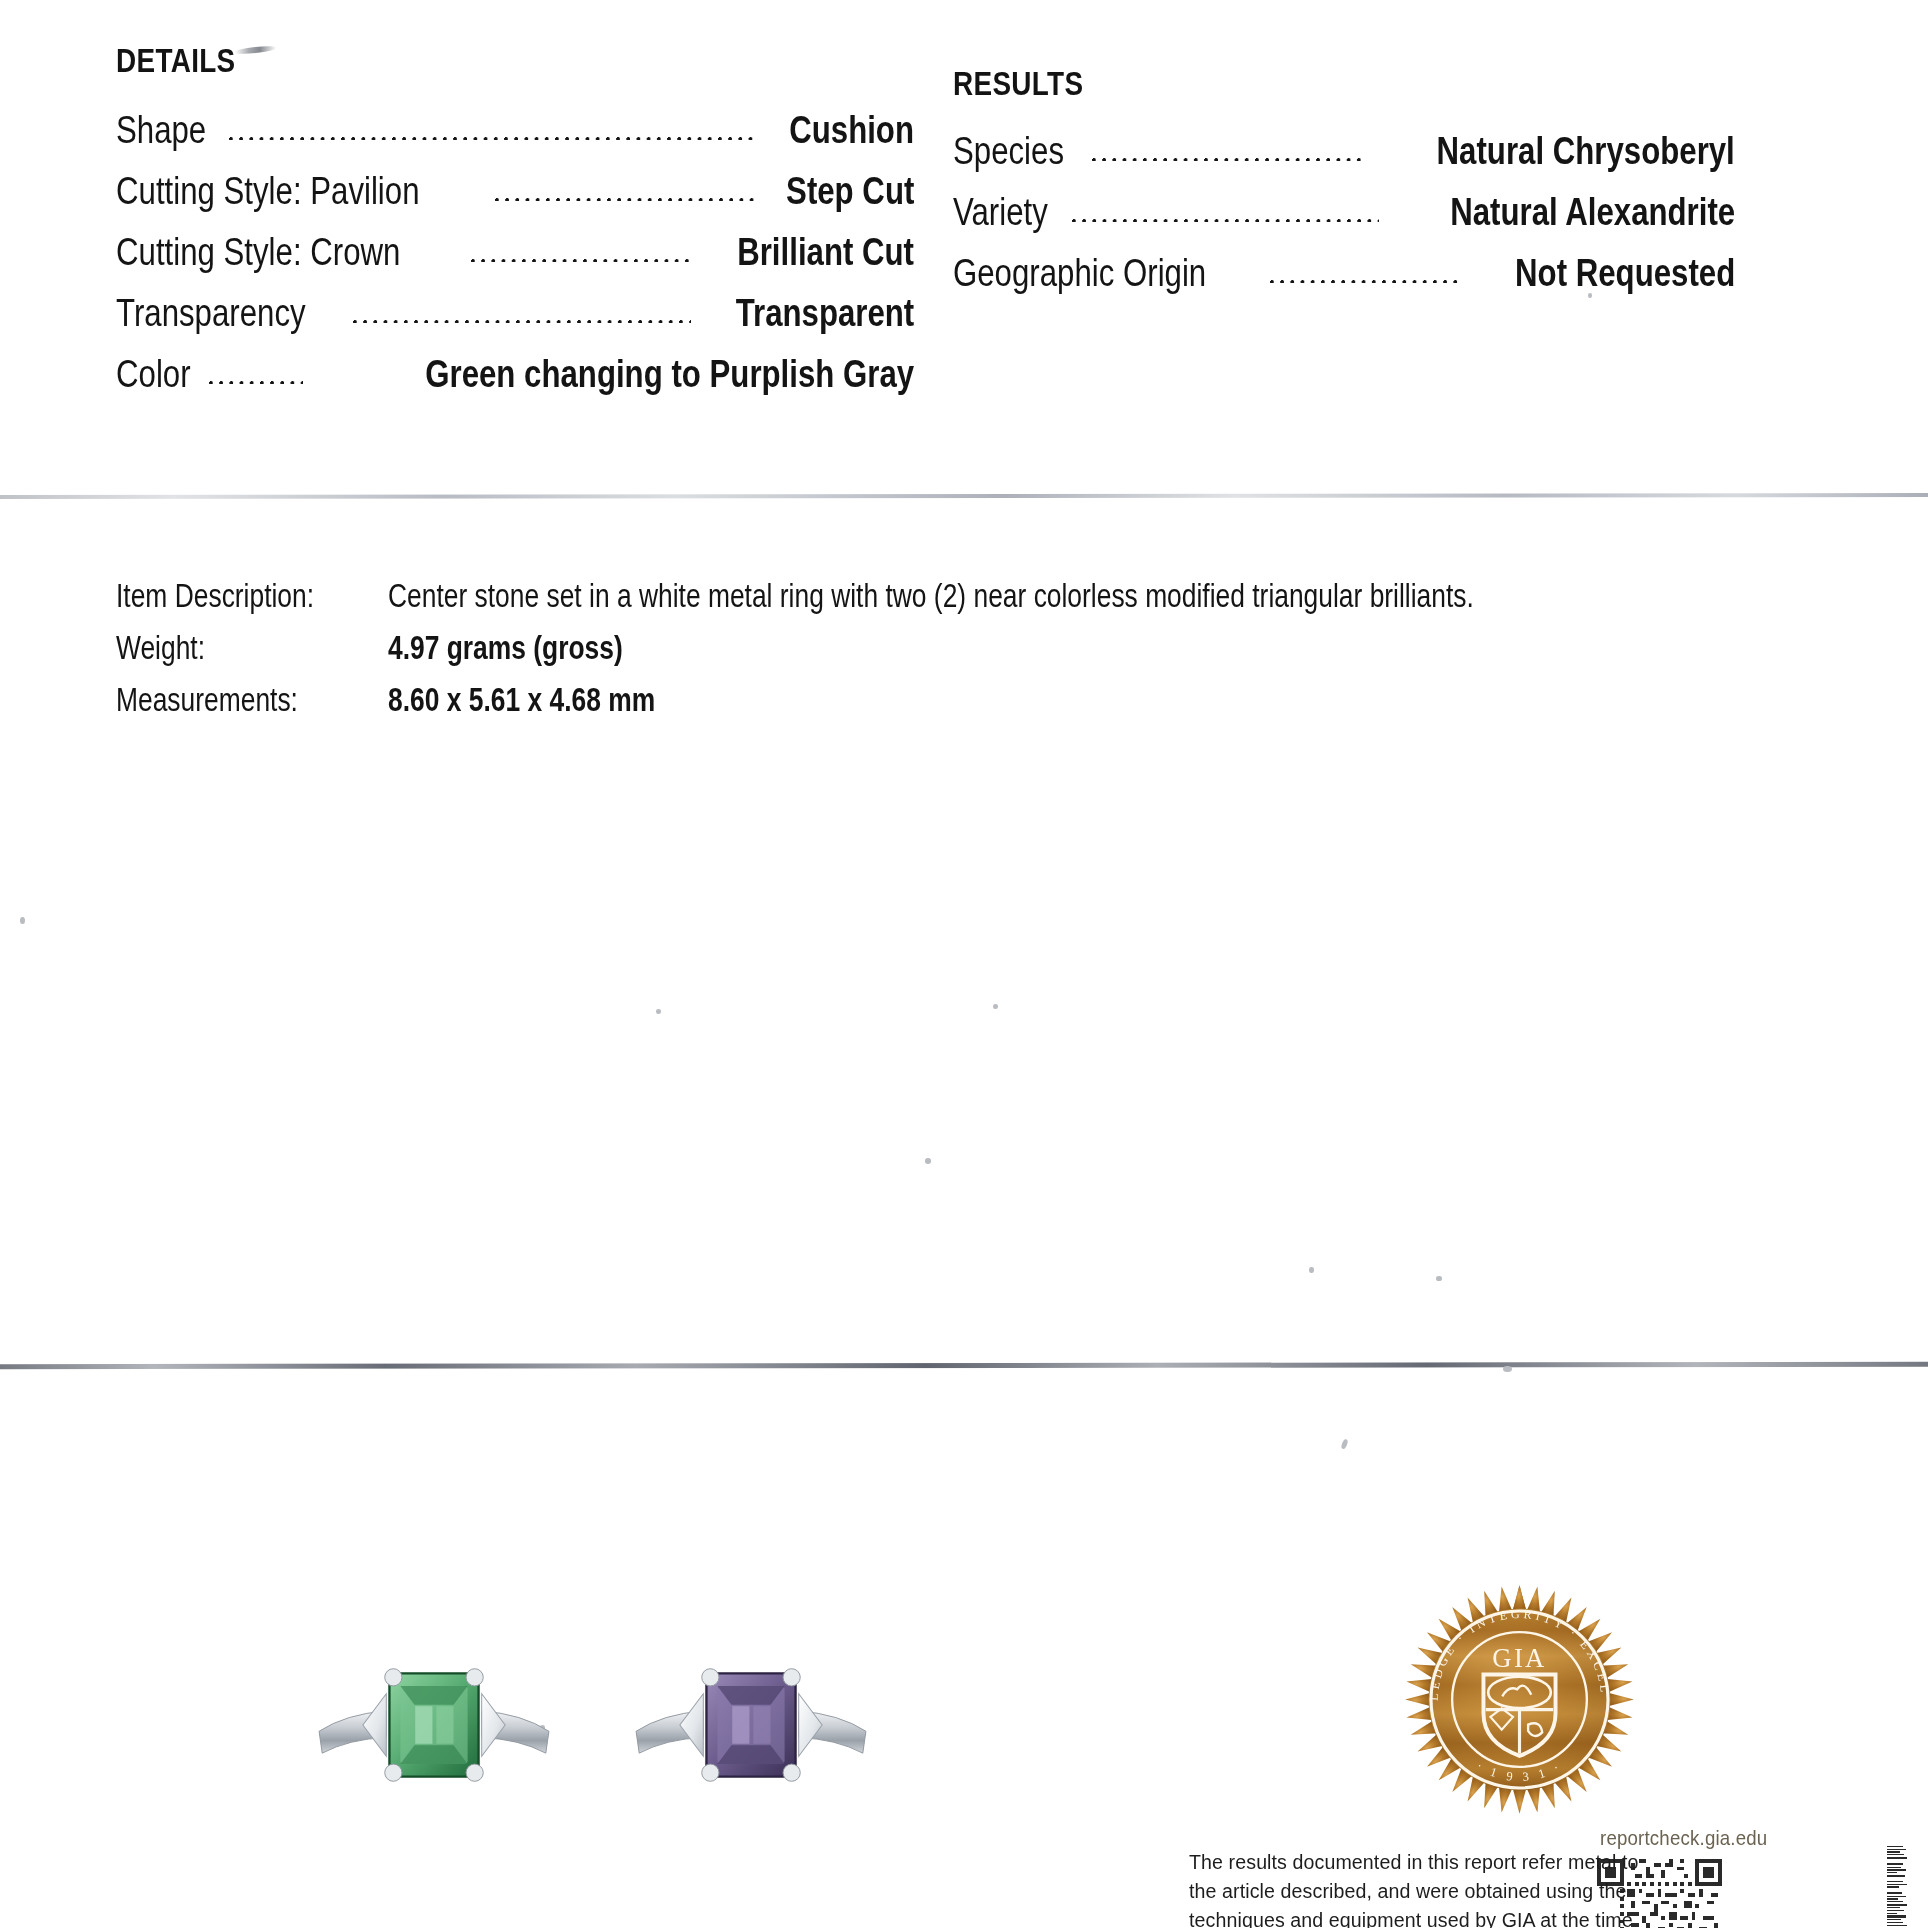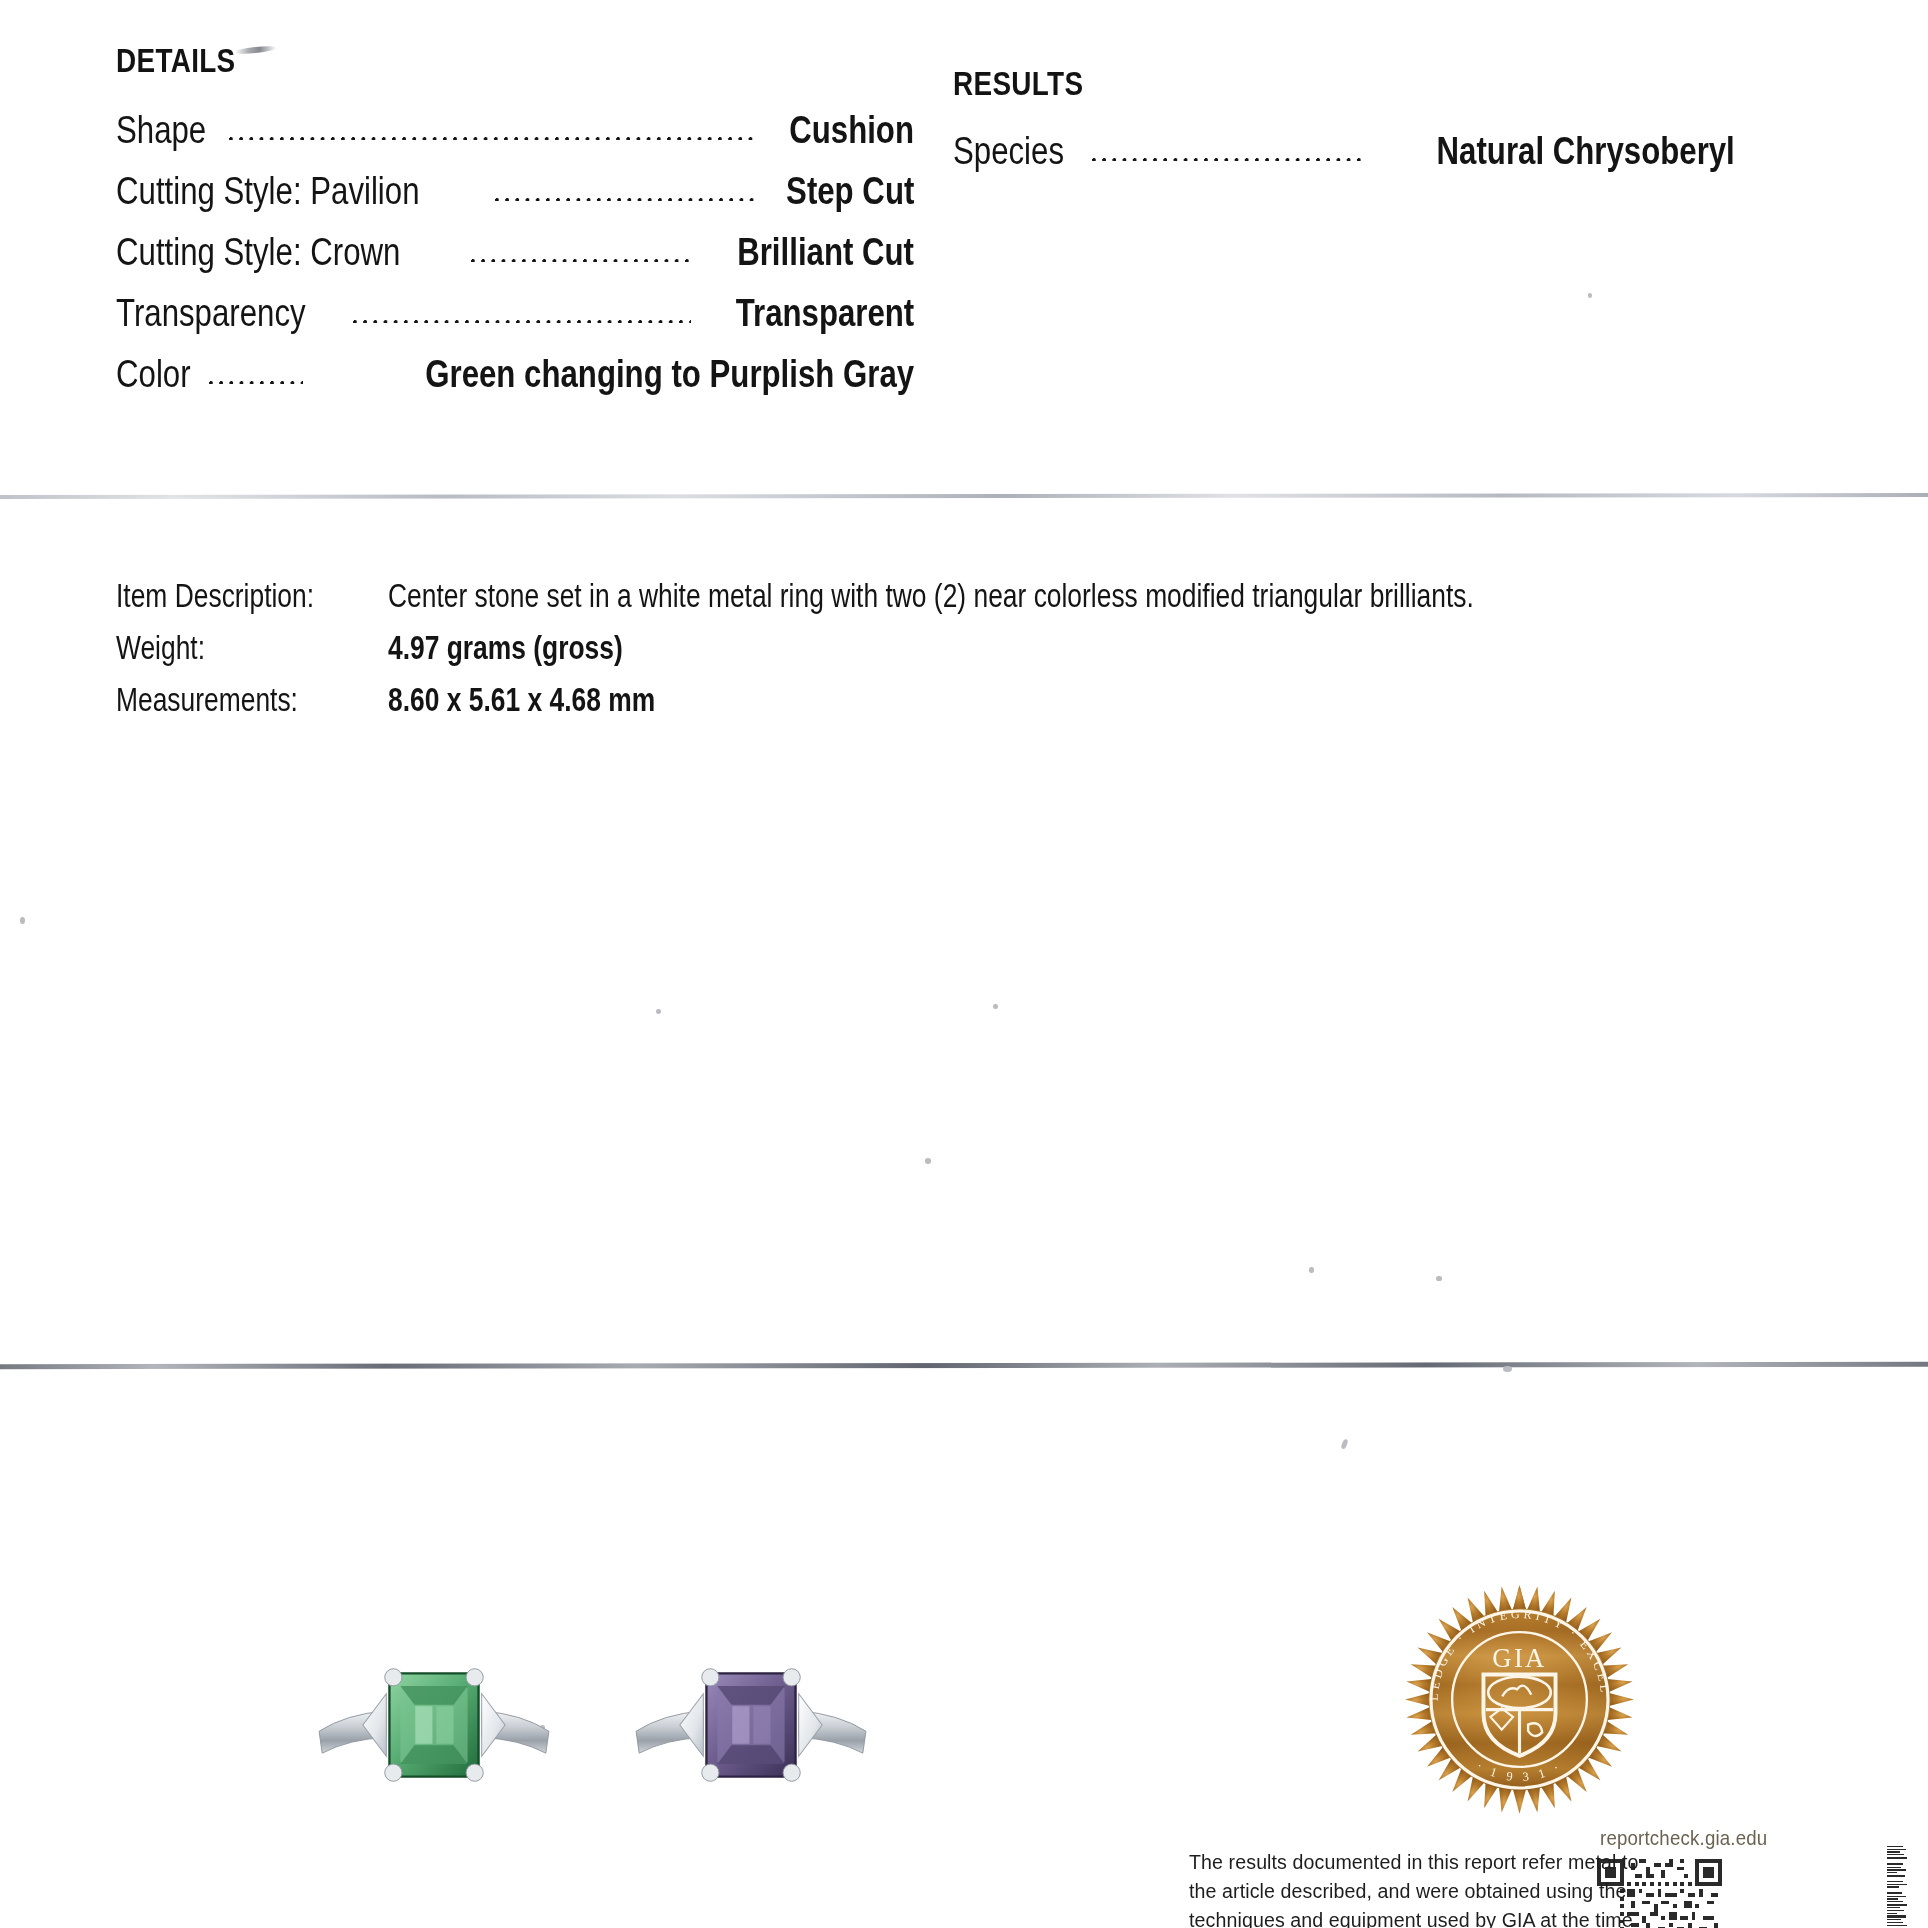--- a/index.html
+++ b/index.html
@@ -232,21 +232,31 @@
   <div id="results-block">
     <div class="section-title">RESULTS</div>
     <div class="spec-list">
 
       <div class="dot-row">
         <span class="lbl">Species</span>
         <span class="leader"></span>
         <span class="val">Natural Chrysoberyl</span>
       </div>
 
-
+      <div class="dot-row">
+        <span class="lbl">Variety</span>
+        <span class="leader"></span>
+        <span class="val">Natural Alexandrite</span>
+      </div>
+
+      <div class="dot-row">
+        <span class="lbl">Geographic Origin</span>
+        <span class="leader"></span>
+        <span class="val">Not Requested</span>
+      </div>
 
     </div>
   </div>
 
   <div class="smudge" style="left:235px; top:47px; width:41px; height:5.5px; transform:rotate(-6deg);"></div>
 
   <div class="divider" id="divider-top"></div>
   <div class="divider" id="divider-bottom"></div>
 
   <div id="item-block">

